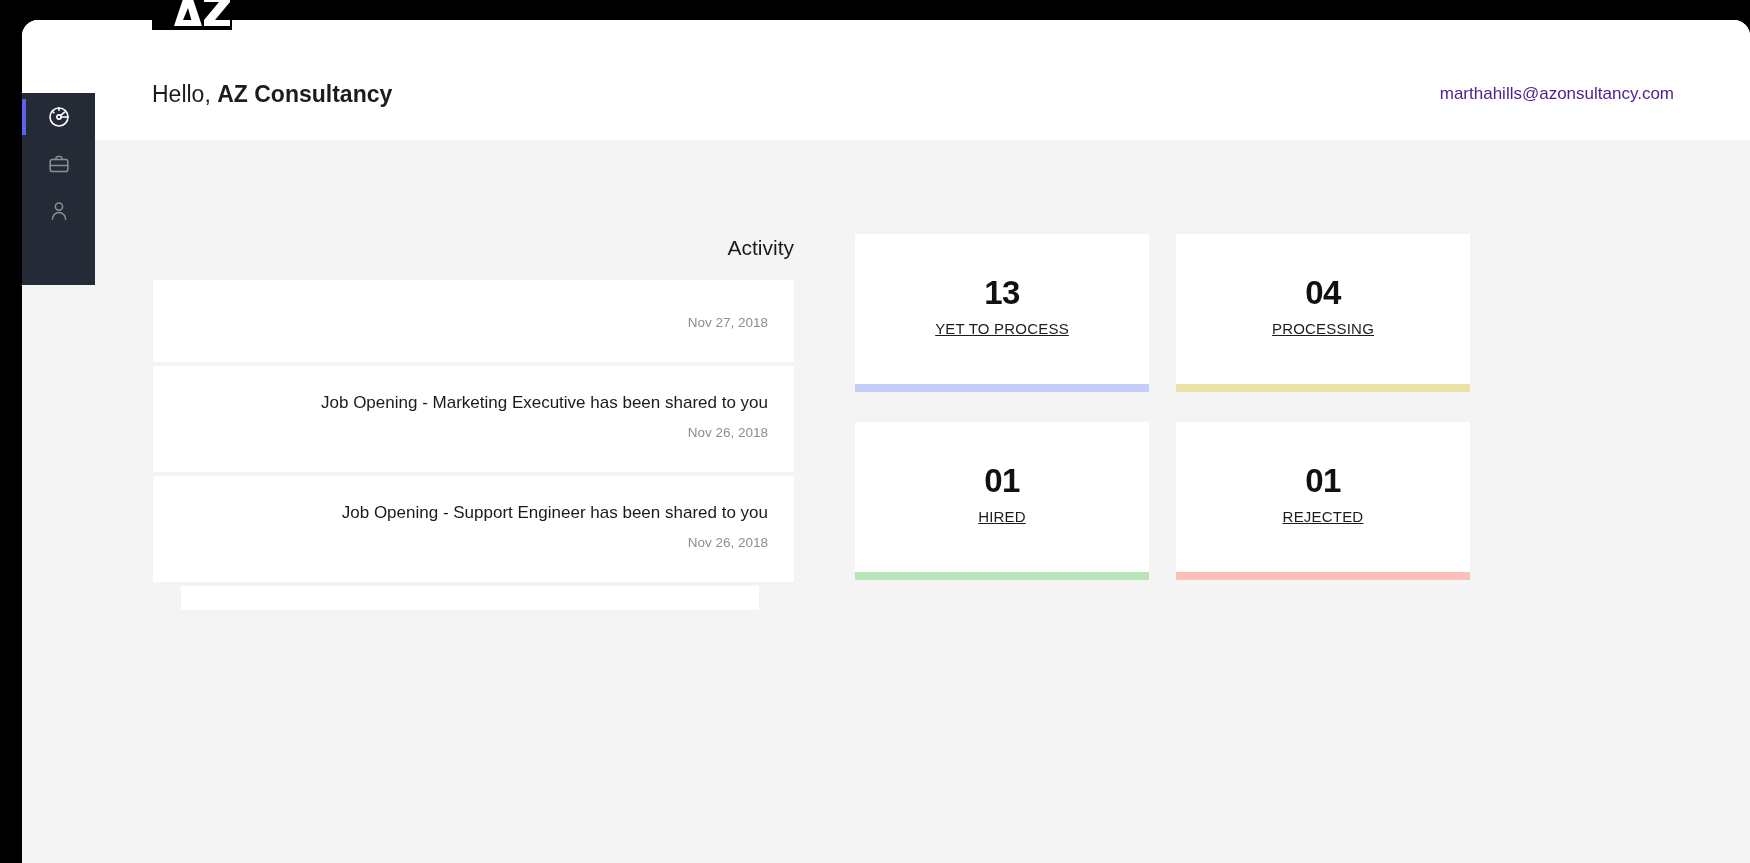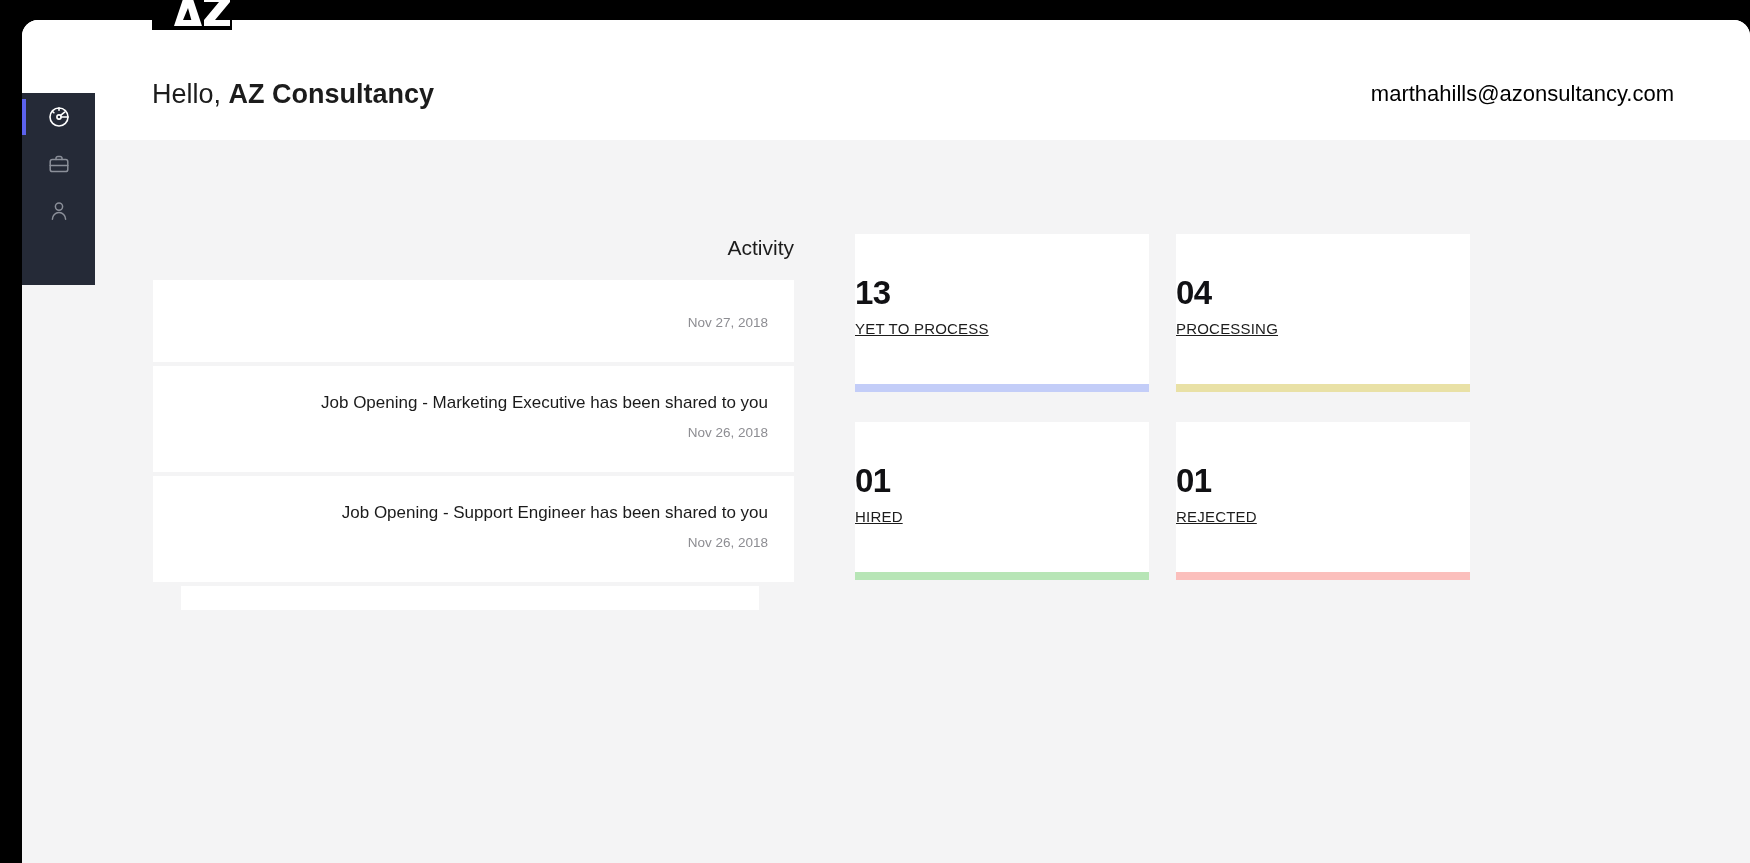--- a/index.html
+++ b/index.html
@@ -85,34 +85,34 @@
     left: 0;
     top: 0;
     width: 1728px;
     height: 120px;
     background: #ffffff;
   }
   .greeting {
     position: absolute;
     left: 130px;
     top: 57px;
-    font-size: 27px;
+    font-size: 23px;
     line-height: 34px;
     color: #1c1c1c;
     font-weight: 400;
     white-space: nowrap;
   }
   .greeting strong { font-weight: 700; }
   .user-email {
     position: absolute;
     right: 76px;
     top: 62px;
-    font-size: 22px;
+    font-size: 17px;
     line-height: 24px;
-    color: #000000;
+    color: #4c1d95;
     font-weight: 400;
     white-space: nowrap;
   }
 
   
   .content {
     position: absolute;
     left: 0;
     top: 120px;
     width: 1728px;
@@ -183,21 +183,21 @@
     grid-template-columns: 294px 294px;
     grid-template-rows: 158px 158px;
     column-gap: 27px;
     row-gap: 30px;
   }
   .stat-card {
     position: relative;
     background: #ffffff;
     display: flex;
     flex-direction: column;
-    align-items: flex-start;
+    align-items: center;
     justify-content: center;
     padding-bottom: 14px;
   }
   .stat-value {
     font-size: 33px;
     line-height: 40px;
     font-weight: 700;
     color: #111114;
     letter-spacing: -0.5px;
   }

